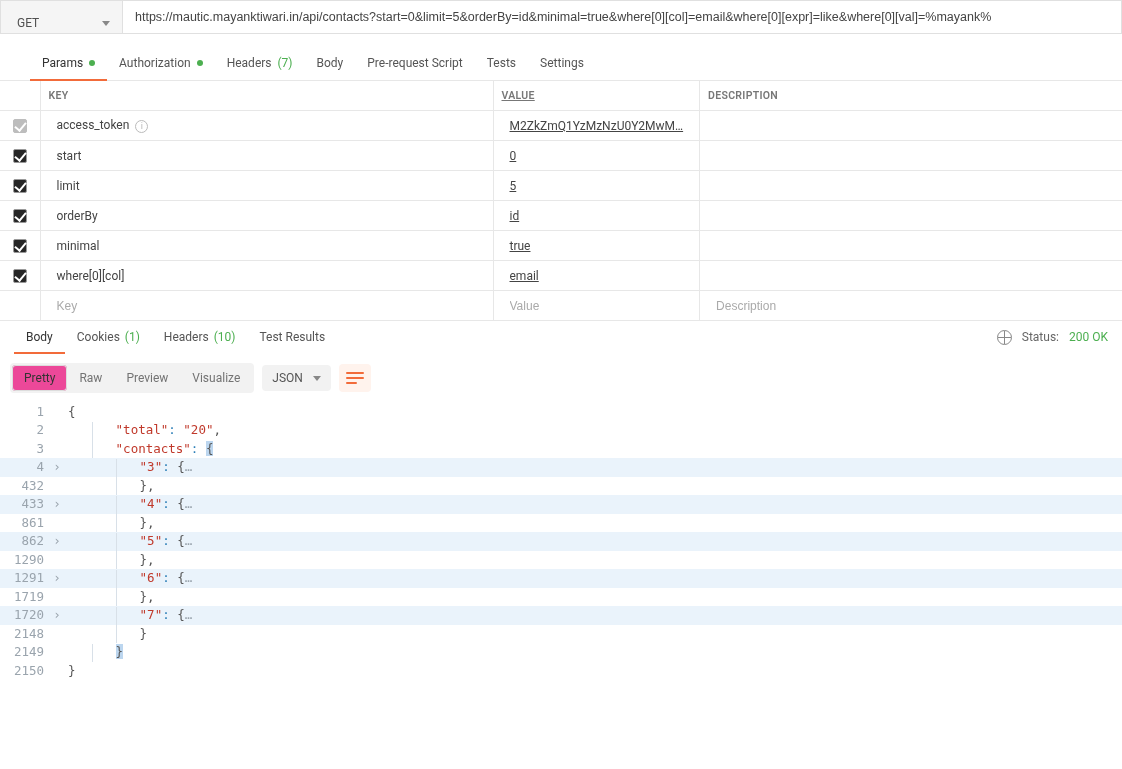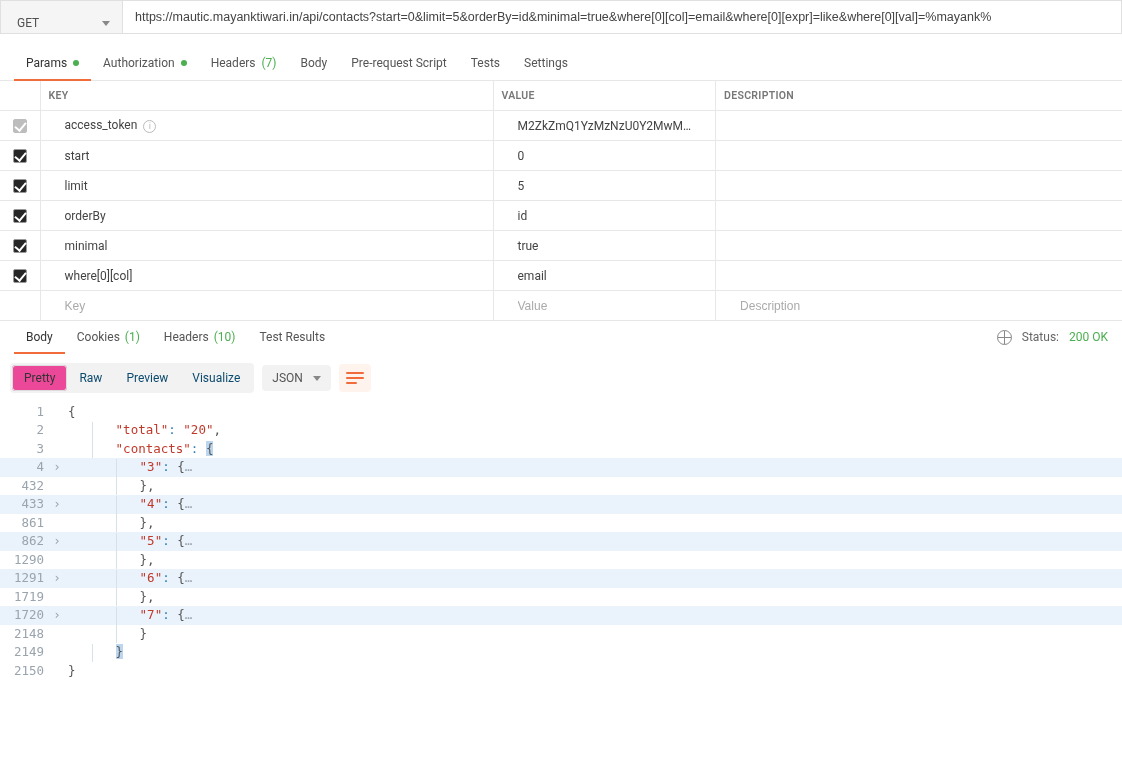--- a/index.html
+++ b/index.html
@@ -3,56 +3,56 @@
 <meta charset="utf-8">
 <style>
   * { box-sizing: border-box; margin: 0; padding: 0; }
   body { font-family: -apple-system, BlinkMacSystemFont, "Segoe UI", Roboto, Arial, sans-serif; font-size: 12px; color: #333; background: #fff; }
 
   .urlbar { display: flex; height: 34px; border: 1px solid #e0e0e0; background: #f5f5f5; }
   .method-select { width: 122px; display: flex; align-items: center; justify-content: space-between; padding: 12px 12px 0 16px; border-right: 1px solid #e0e0e0; cursor: pointer; color: #505050; }
   .method-select .caret { width: 0; height: 0; border-left: 4px solid transparent; border-right: 4px solid transparent; border-top: 5px solid #888; }
   .url-input { flex: 1; border: none; background: #fff; padding: 0 12px; font-size: 12.5px; color: #444; outline: none; }
 
-  .tabs { display: flex; align-items: center; gap: 0; padding: 0 0 0 14px; height: 34px; margin-top: 12px; }
+  .tabs { display: flex; align-items: center; gap: 0; padding: 0 0 0 30px; height: 34px; margin-top: 12px; }
   .tab { padding: 0 12px; height: 34px; display: flex; align-items: center; gap: 6px; color: #555; cursor: pointer; position: relative; }
   .tab.active { color: #333; }
   .tab.active::after { content:""; position:absolute; left:0; right:0; bottom:-1px; height:2px; background:#f26b3a; }
   .dot { width:6px; height:6px; border-radius:50%; background:#4caf50; display:inline-block; }
   .countpill { color:#4caf50; }
 
   .params-table { width: 100%; border-collapse: collapse; border-top:1px solid #0f766e; }
   .params-table th { font-size: 10.5px; font-weight: 600; color:#777; letter-spacing: .3px; height: 30px; text-align:left; border:1px solid #e7e7e7; background:#fff; padding-left:8px; }
-  .params-table td { border:1px solid #e7e7e7; height:30px; padding:0 24px; color:#444; }
+  .params-table td { border:1px solid #e7e7e7; height:30px; padding:0 16px; color:#444; }
   .params-table th:first-child, .params-table td:first-child { width:40px; text-align:center; padding:0; border-left:none; }
   .params-table th:last-child, .params-table td:last-child { border-right:none; }
   .params-table input.cell { border:none; width:100%; height:100%; outline:none; font-size:12px; color:#444; background:transparent; }
   .params-table input.cell::placeholder { color:#aaa; }
   .col-key { width: 453px; }
-  .col-val { width: 196px; }
+  .col-val { width: 196px; text-decoration: underline; }
 
   .cb { width:14px; height:14px; appearance:none; border:1px solid #999; border-radius:2px; background:#262626; position:relative; cursor:pointer; display:inline-block; vertical-align:middle; }
   .cb:checked::after { content:""; position:absolute; left:3px; top:0px; width:5px; height:9px; border:solid #fff; border-width:0 2px 2px 0; transform:rotate(40deg); }
   .cb.grey { background:#bdbdbd; border-color:#bdbdbd; }
   .infoicon { width:13px; height:13px; border-radius:50%; border:1px solid #bbb; color:#bbb; display:inline-flex; align-items:center; justify-content:center; font-size:9px; margin-left:6px; }
 
   .resp-tabs { display:flex; justify-content:space-between; align-items:center; padding:0 14px; height:32px; }
   .resp-tabs .left { display:flex; gap:0; }
   .resp-tab { padding:0 12px; height:32px; display:flex; align-items:center; gap:5px; color:#555; cursor:pointer; position:relative; }
   .resp-tab.active { color:#333; }
   .resp-tab.active::after { content:""; position:absolute; left:0; right:0; bottom:-1px; height:2px; background:#f26b3a; }
   .resp-tab .sub { color:#4caf50; }
   .right { display:flex; align-items:center; gap:10px; color:#666; }
   .globe { width:15px; height:15px; border:1px solid #888; border-radius:50%; position:relative; }
   .globe::before { content:""; position:absolute; left:50%; top:0; bottom:0; width:1px; background:#888; }
   .globe::after { content:""; position:absolute; top:50%; left:0; right:0; height:1px; background:#888; }
 
   .fmtbar { display:flex; align-items:center; gap:8px; padding:10px 10px; }
   .seg { display:flex; background:#f2f2f2; border-radius:4px; padding:2px; }
-  .seg .btn { padding:6px 12px; border-radius:4px; color:#0c4a6e; cursor:pointer; }
+  .seg .btn { padding:6px 12px; border-radius:4px; color:#737373; cursor:pointer; }
   .seg .btn.active { background:#ec4899; box-shadow:0 0 0 1px #ddd inset; color:#333; }
   .json-sel { display:flex; align-items:center; gap:10px; background:#f2f2f2; border-radius:4px; padding:6px 10px; color:#555; cursor:pointer; }
   .json-sel .caret { width:0; height:0; border-left:4px solid transparent; border-right:4px solid transparent; border-top:5px solid #888; }
   .wrap-btn { width:32px; height:28px; border-radius:4px; background:#fff3ed; display:flex; align-items:center; justify-content:center; cursor:pointer; }
   .wrap-btn svg { stroke:#f26b3a; }
 
   .code { font-family: "Menlo","Consolas",monospace; font-size:12.5px; line-height:18px; }
   .gutter { width:50px; text-align:right; color:#9aa4ad; padding-right:6px; user-select:none; }
   .foldcol { width:14px; text-align:center; color:#9aa4ad; }
   .foldarrow { display:inline-block; transform:rotate(0deg); cursor:pointer; }

